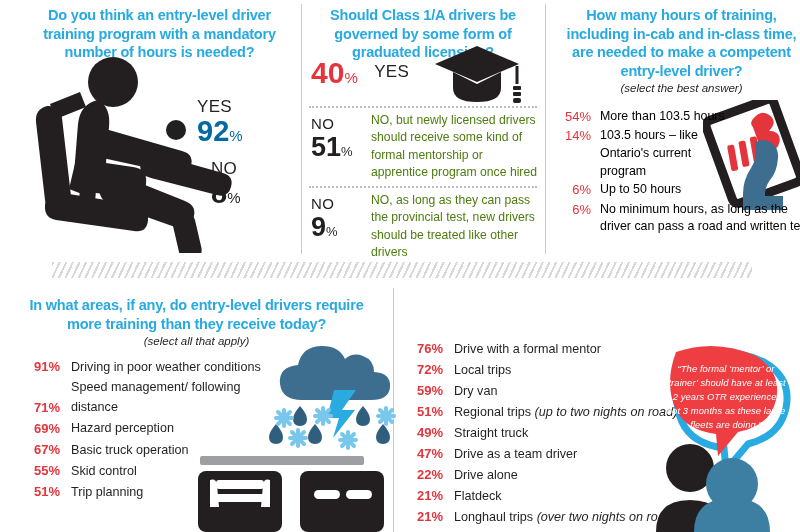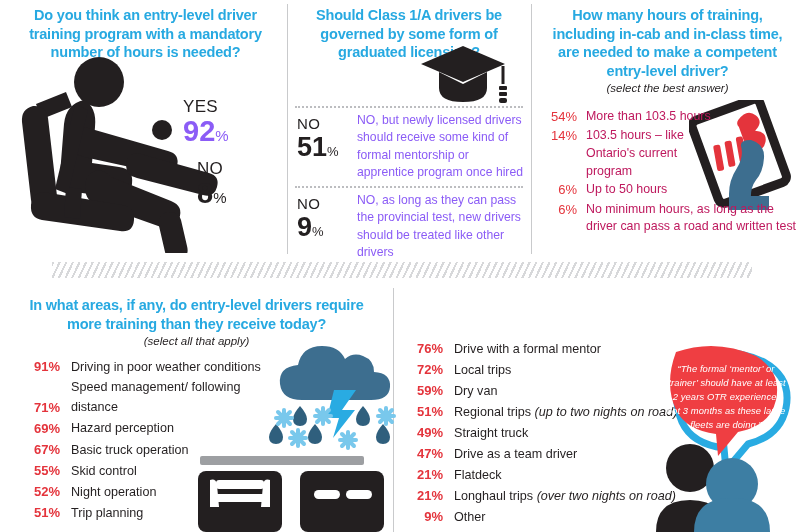--- a/index.html
+++ b/index.html
@@ -11,24 +11,24 @@
 
   
   .q-title{
     color:#27a9e1;font-weight:bold;text-align:center;
     font-size:14.5px;line-height:1.28;letter-spacing:-.2px;
   }
   .subnote{
     font-style:italic;font-size:11.5px;color:#231f20;text-align:center;
     margin-top:2px;
   }
-  .pct{color:#8b5cf6;font-weight:bold;}
-
-  
-  .top{position:absolute;left:4px;top:0;width:680px;height:258px;}
+  .pct{color:#0369a1;font-weight:bold;}
+
+  
+  .top{position:absolute;left:18px;top:0;width:680px;height:258px;}
   .panel{position:absolute;top:0;height:258px;box-sizing:border-box;}
   .p1{left:0;width:283px;}
   .p2{left:283px;width:244px;}
   .p3{left:527px;width:273px;}
   .vdiv{position:absolute;top:4px;width:1px;height:250px;background:#c9cacc;}
 
   
   .p1 .q-title{padding:6px 8px 0 8px;}
   .driver-wrap{position:absolute;left:8px;top:48px;width:210px;height:205px;}
   .yesno{position:absolute;right:14px;top:98px;text-align:left;width:90px;}
@@ -46,29 +46,29 @@
   .r40yes{display:inline-block;font-size:17px;color:#231f20;margin-left:12px;
           vertical-align:6px;letter-spacing:.3px;}
   .cap{position:absolute;left:130px;top:44px;width:96px;height:62px;}
   .dotdiv{position:absolute;left:8px;width:228px;height:0;
           border-top:2px dotted #bcbdc0;}
   .blk{position:absolute;left:8px;width:230px;}
   .blk .lhs{position:absolute;left:2px;top:4px;width:52px;text-align:left;}
   .blk .lhs .lbl{font-size:15px;color:#231f20;line-height:1.1;letter-spacing:.3px;}
   .blk .lhs .val{font-size:27px;font-weight:bold;line-height:1.05;}
   .blk .lhs .val .sym{font-size:13px;font-weight:normal;}
-  .blk .rhs{margin-left:62px;font-size:12.2px;line-height:1.42;color:#8b5cf6;}
+  .blk .rhs{margin-left:62px;font-size:12.2px;line-height:1.42;color:#4d7c0f;}
 
   
   .p3 .q-title{padding:6px 10px 0 10px;}
   .list3{position:absolute;left:12px;top:108px;width:258px;}
   .l3row{display:flex;margin-bottom:1px;}
   .l3row .n{width:34px;text-align:right;font-size:13px;font-weight:normal;color:#e4343c;
             flex:0 0 34px;line-height:1.42;}
-  .l3row .t{margin-left:9px;font-size:12.4px;line-height:1.42;color:#be185d;}
+  .l3row .t{margin-left:9px;font-size:12.4px;line-height:1.42;color:#000000;}
   .tablet{position:absolute;left:158px;top:100px;width:108px;height:110px;}
 
   
   .hatch{position:absolute;left:52px;top:262px;width:700px;height:16px;
     background-image:repeating-linear-gradient(115deg,#d7d8da 0px,#d7d8da 2px,
       #ffffff 2px,#ffffff 6px);}
 
   
   .bot{position:absolute;left:0;top:288px;width:700px;height:244px;padding-left:28px;}
   .bpanel{position:absolute;top:0;height:244px;box-sizing:border-box;}
@@ -142,20 +142,24 @@
           </div>
         </div>
       </div>
     </div>
 
     <div class="vdiv" style="left:283px;"></div>
 
     <div class="panel p2">
       <div class="q-title">Should Class 1/A drivers be governed by some form of graduated licensing?</div>
 
+      <div class="row40">
+        <span class="r40num"><span>40</span><span class="sym">%</span></span>
+        <span class="r40yes">YES</span>
+      </div>
 
       <div class="cap">
         <svg viewBox="0 0 96 62" width="96" height="62" aria-hidden="true">
           <g fill="#231f20">
             <path d="M46 2 L4 20 L46 38 L88 20 Z"></path>
             <path d="M22 28 L22 44 q0 14 24 14 q24 0 24 -14 L70 28 L46 40 Z"></path>
             <path d="M86 22 L86 40" stroke="#231f20" stroke-width="3" fill="none"></path>
             <rect x="82" y="42" width="8" height="4" rx="1"></rect>
             <rect x="82" y="48" width="8" height="4" rx="1"></rect>
             <rect x="82" y="54" width="8" height="5" rx="2"></rect>
@@ -250,24 +254,20 @@
         </div>
         <div class="lrow">
           <div class="n">67%</div>
           <div class="t">Basic truck operation</div>
         </div>
         <div class="lrow">
           <div class="n">55%</div>
           <div class="t">Skid control</div>
         </div>
         <div class="lrow">
-          <div class="n">52%</div>
-          <div class="t">Night operation</div>
-        </div>
-        <div class="lrow">
           <div class="n">51%</div>
           <div class="t">Trip planning</div>
         </div>
 
       </div>
     </div>
 
     <div class="bvdiv" style="left:393px;"></div>
 
     <div class="bpanel b2">
@@ -289,20 +289,24 @@
           <div class="n">51%</div>
           <div class="t"><span>Regional trips </span><i>(up to two nights on road)</i></div>
         </div>
         <div class="lrow">
           <div class="n">49%</div>
           <div class="t"><span>Straight truck</span><i></i></div>
         </div>
         <div class="lrow">
           <div class="n">47%</div>
           <div class="t"><span>Drive as a team driver</span><i></i></div>
+        </div>
+        <div class="lrow">
+          <div class="n">22%</div>
+          <div class="t"><span>Drive alone</span><i></i></div>
         </div>
         <div class="lrow">
           <div class="n">21%</div>
           <div class="t"><span>Flatdeck</span><i></i></div>
         </div>
         <div class="lrow">
           <div class="n">21%</div>
           <div class="t"><span>Longhaul trips </span><i>(over two nights on road)</i></div>
         </div>
         <div class="lrow">

